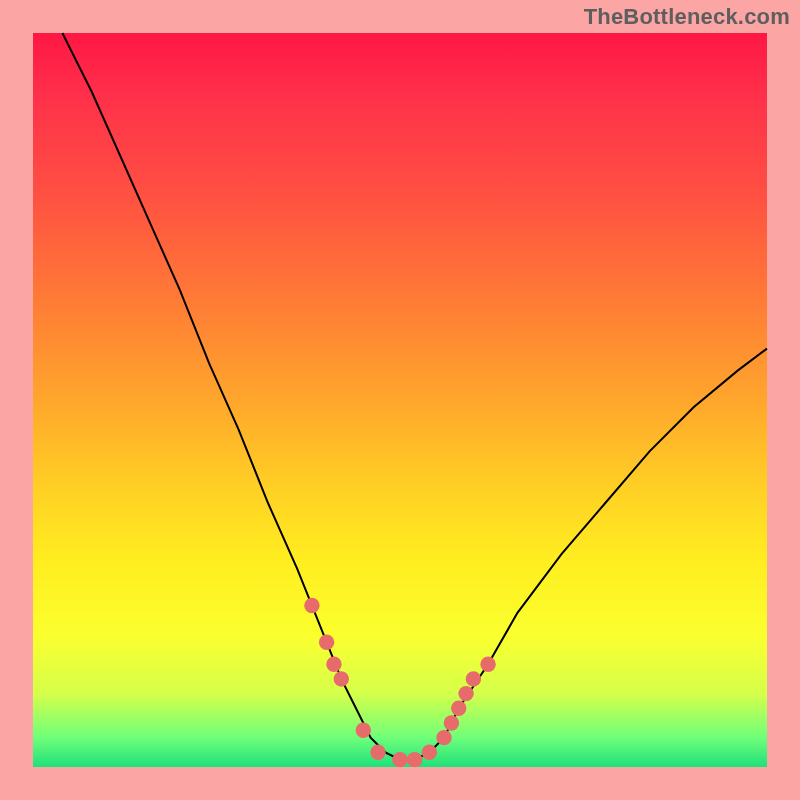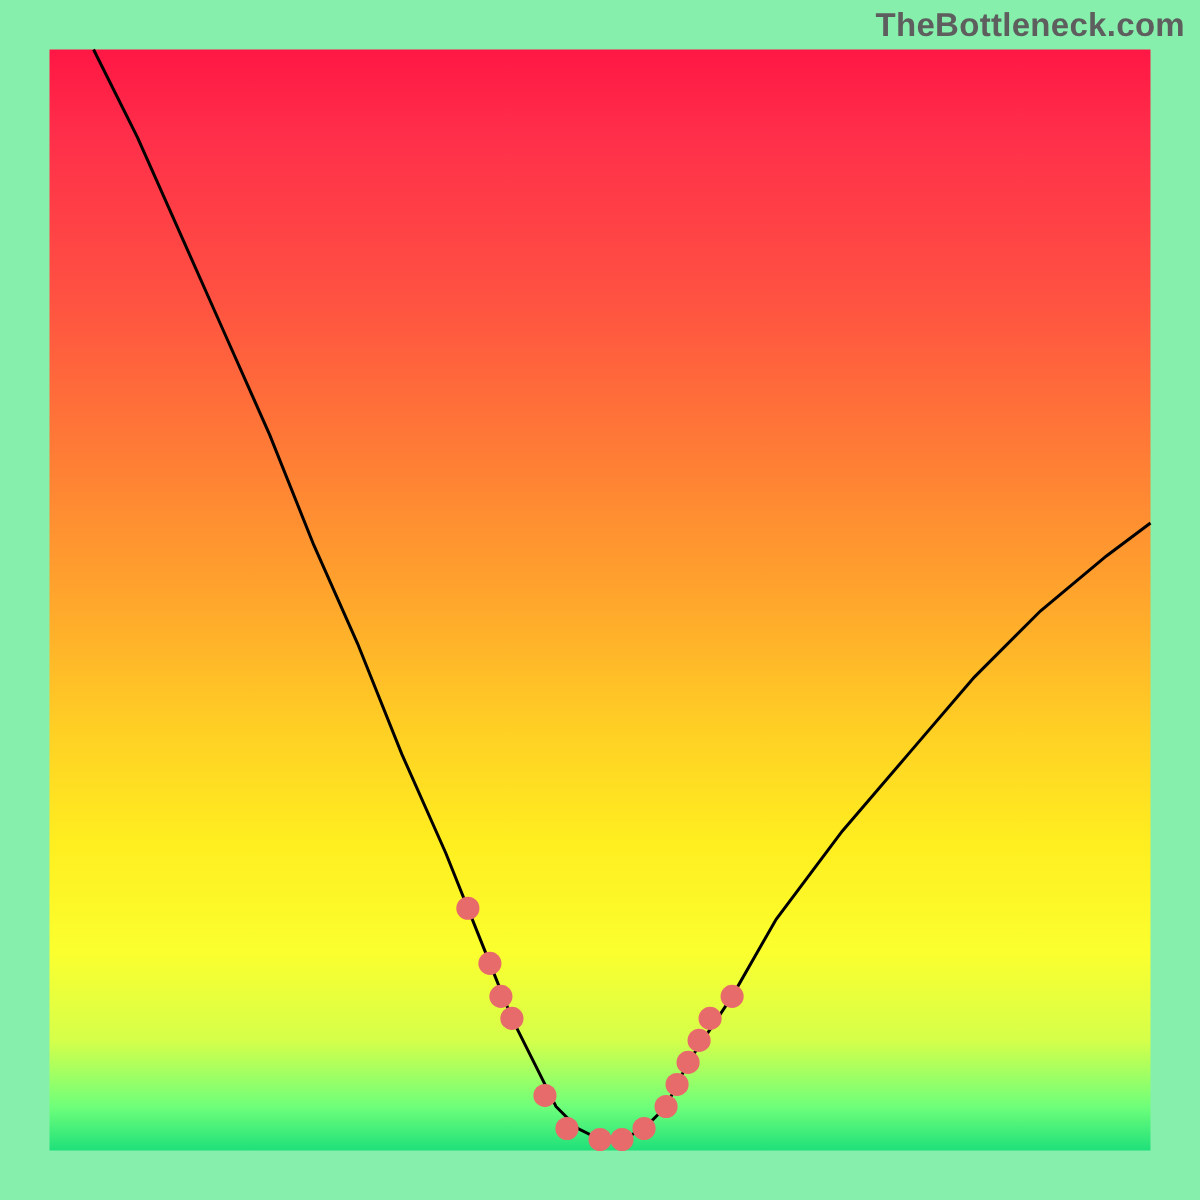--- a/index.html
+++ b/index.html
@@ -8,21 +8,21 @@
     width: 800px;
     height: 800px;
     overflow: hidden;
     background: #000;
     font-family: Arial, Helvetica, sans-serif;
   }
   .frame {
     position: relative;
     width: 800px;
     height: 800px;
-    background: #86efac;
+    background: #fca5a5;
     text-decoration: underline;
   }
   .watermark {
     position: absolute;
     top: 4px;
     right: 10px;
     color: #5e5e5e;
     font-size: 22px;
     font-weight: 600;
     letter-spacing: 0.2px;

